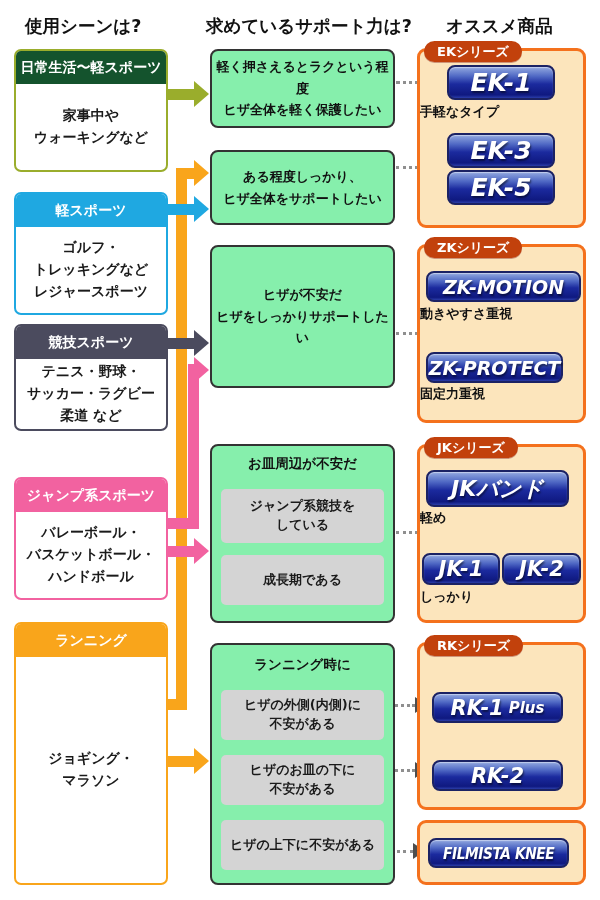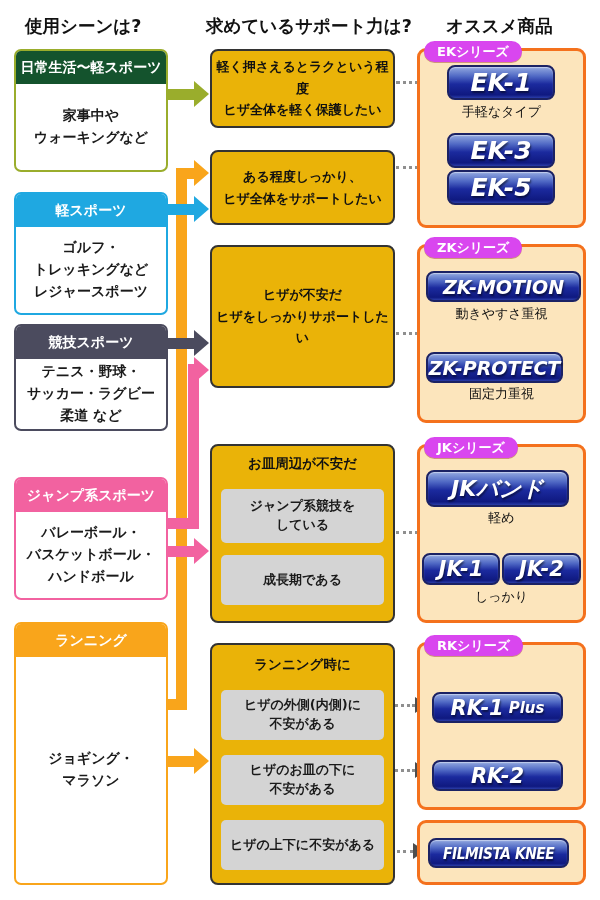--- a/index.html
+++ b/index.html
@@ -19,21 +19,21 @@
              color:#fff;font-weight:bold;font-size:14px;white-space:nowrap;}
   .scene .bd{flex:1;display:flex;align-items:center;justify-content:center;text-align:center;
              font-weight:bold;font-size:14px;line-height:1.55;white-space:pre-line;color:#1a1a1a;}
   .sc1{top:49px;height:123px;border-color:#9aad2c;}  .sc1 .hd{background:#14532d;}
   .sc2{top:192px;height:123px;border-color:#1fa8e1;} .sc2 .hd{background:#1fa8e1;}
   .sc3{top:324px;height:107px;border-color:#4b4b5e;} .sc3 .hd{background:#4b4b5e;}
   .sc4{top:477px;height:123px;border-color:#f262a0;} .sc4 .hd{background:#f262a0;}
   .sc5{top:622px;height:263px;border-color:#f9a51b;} .sc5 .hd{background:#f9a51b;}
 
   
-  .support{position:absolute;left:210px;width:185px;background:#eab308;border:2px solid #333;
+  .support{position:absolute;left:210px;width:185px;background:#86efac;border:2px solid #333;
            border-radius:8px;box-sizing:border-box;}
   .sptxt{position:absolute;left:0;right:0;top:0;bottom:0;display:flex;align-items:center;justify-content:center;
          text-align:center;font-size:13px;font-weight:bold;line-height:1.65;white-space:pre-line;}
   .sptitle{position:absolute;left:0;right:0;text-align:center;font-size:13.5px;font-weight:bold;}
   .opt{position:absolute;left:9px;right:9px;background:#d4d4d4;border-radius:5px;display:flex;
        align-items:center;justify-content:center;text-align:center;font-size:13px;font-weight:bold;
        line-height:1.45;white-space:pre-line;color:#1a1a1a;}
   .sp1{top:49px;height:79px;}
   .sp2{top:150px;height:75px;}
   .sp3{top:245px;height:143px;}
@@ -48,29 +48,29 @@
   .sp5 .o3{top:175px;height:50px;}
 
   
   .series{position:absolute;left:417px;width:169px;background:#fce5bc;border:3px solid #f4711d;
           border-radius:9px;box-sizing:border-box;}
   .se1{top:48px;height:180px;}
   .se2{top:244px;height:179px;}
   .se3{top:444px;height:179px;}
   .se4{top:642px;height:168px;}
   .se5{top:820px;height:65px;}
-  .badge{position:absolute;left:4px;top:-10px;height:21px;padding:0 13px;background:#d946ef;
+  .badge{position:absolute;left:4px;top:-10px;height:21px;padding:0 13px;background:#c2410c;
          border-radius:11px;color:#fff;font-weight:bold;font-size:13px;display:flex;align-items:center;
          white-space:nowrap;box-shadow:0 1px 0 rgba(120,0,0,.35);}
   .pbtn{position:absolute;border-radius:8px;border:2px solid #1b2264;box-sizing:border-box;
         background:linear-gradient(180deg,#93a9e0 0%,#4f68c4 30%,#1b2a9e 55%,#0f1980 90%,#2b3da8 100%);
         color:#fff;font-weight:bold;font-style:italic;display:flex;align-items:center;justify-content:center;
         text-shadow:1px 2px 2px rgba(0,0,0,.5);box-shadow:inset 0 1px 1px rgba(255,255,255,.45);
         white-space:nowrap;cursor:pointer;}
-  .pcap{position:absolute;left:0;right:0;text-align:center;font-size:13px;font-weight:normal;color:#111;}
+  .pcap{position:absolute;left:0;right:0;text-align:left;font-size:13px;font-weight:bold;color:#111;}
   
   .ek1{left:27px;top:14px;width:108px;height:35px;font-size:25px;}
   .cap-ek1{top:52px;}
   .ek3{left:27px;top:82px;width:108px;height:35px;font-size:25px;}
   .ek5{left:27px;top:119px;width:108px;height:35px;font-size:25px;}
   .cap-ek5{top:156px;}
   
   .zkm{left:6px;top:24px;width:155px;height:31px;font-size:19px;text-align:right;}
   .cap-zkm{top:58px;}
   .zkp{left:6px;top:105px;width:137px;height:31px;font-size:19px;}

